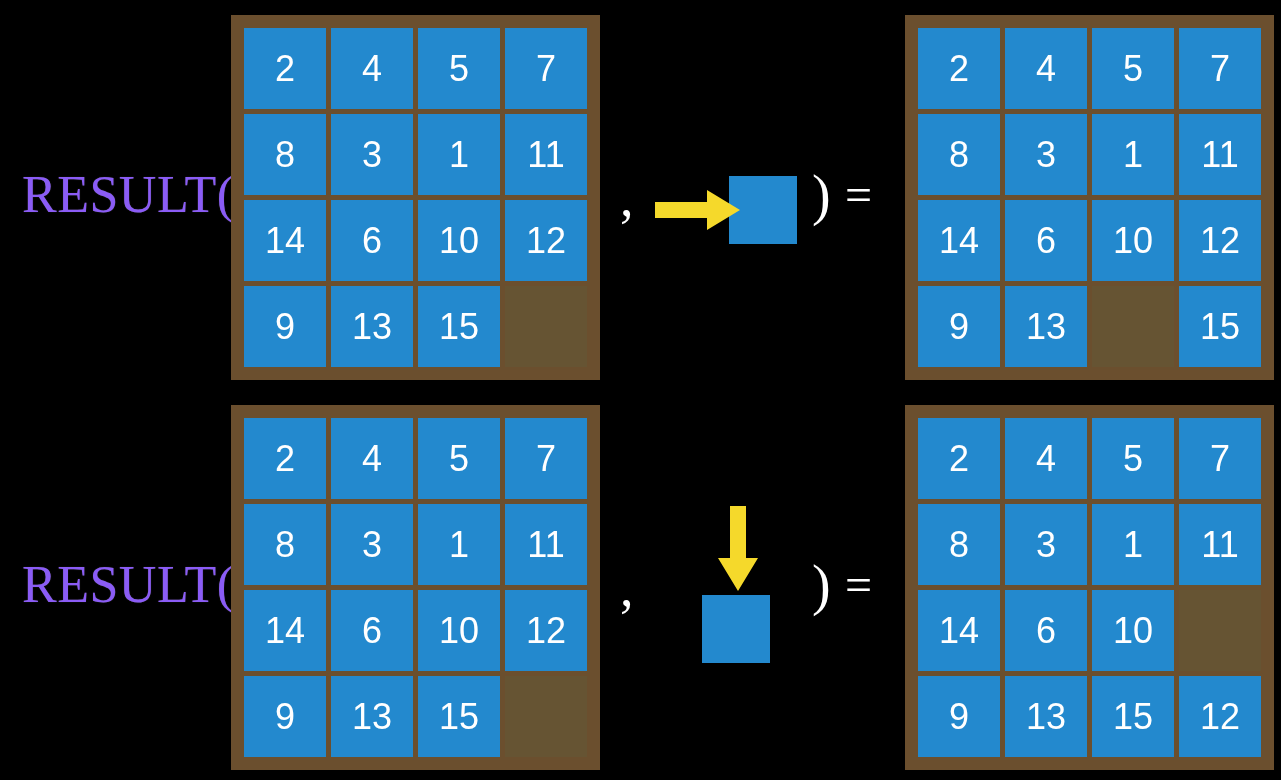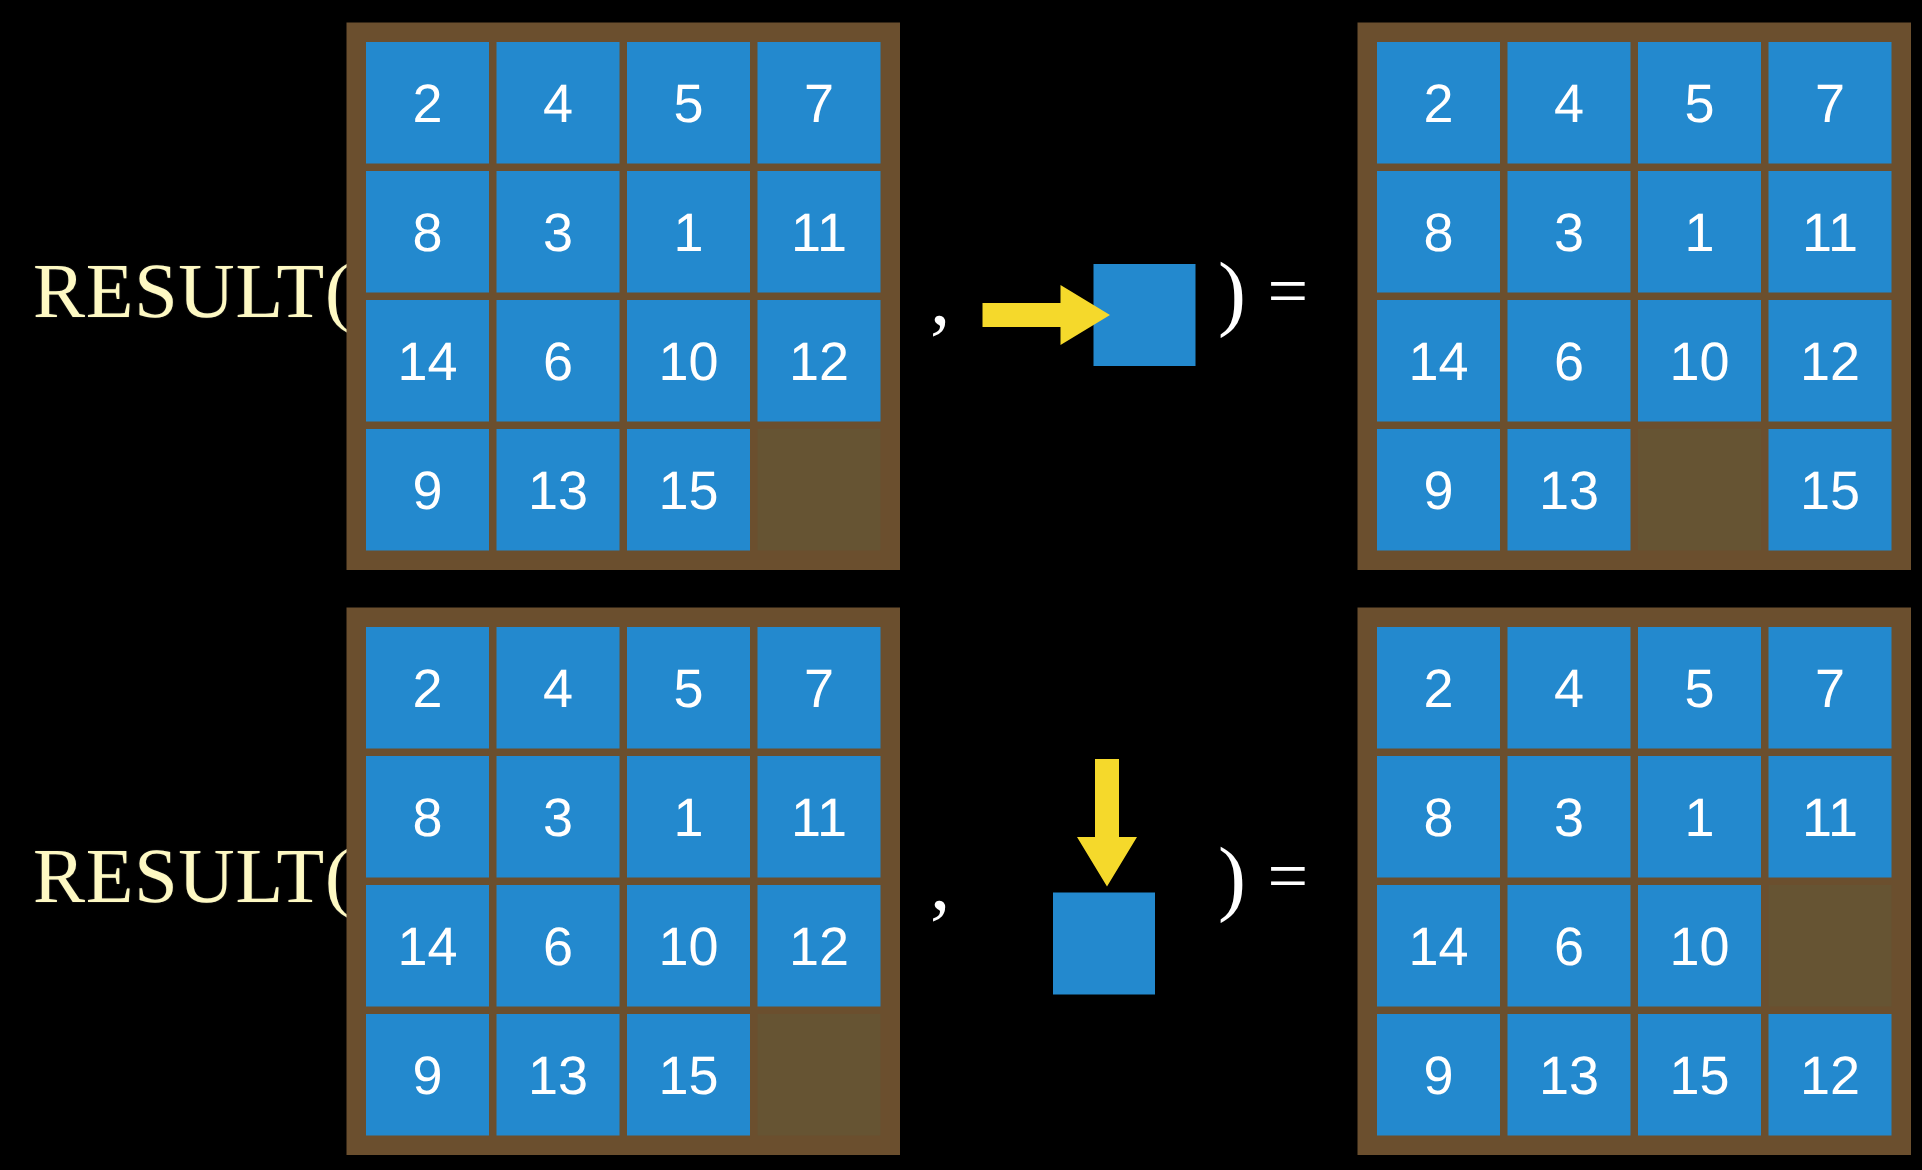--- a/index.html
+++ b/index.html
@@ -29,21 +29,21 @@
   }
   #row-top    { top: 0px; }
   #row-bottom { top: 390px; }
 
   
   .result-label {
     position: absolute;
     left: 22px;
     top: 50%;
     transform: translateY(-50%);
-    color: #fef9c3;
+    color: #8b5cf6;
     font-family: "Liberation Serif", serif;
     font-size: 52px;
     font-variant: small-caps;
     letter-spacing: 0.5px;
     white-space: nowrap;
     line-height: 1;
     text-shadow: 0 0 1px rgba(255,255,255,0.25);
   }
 
   

